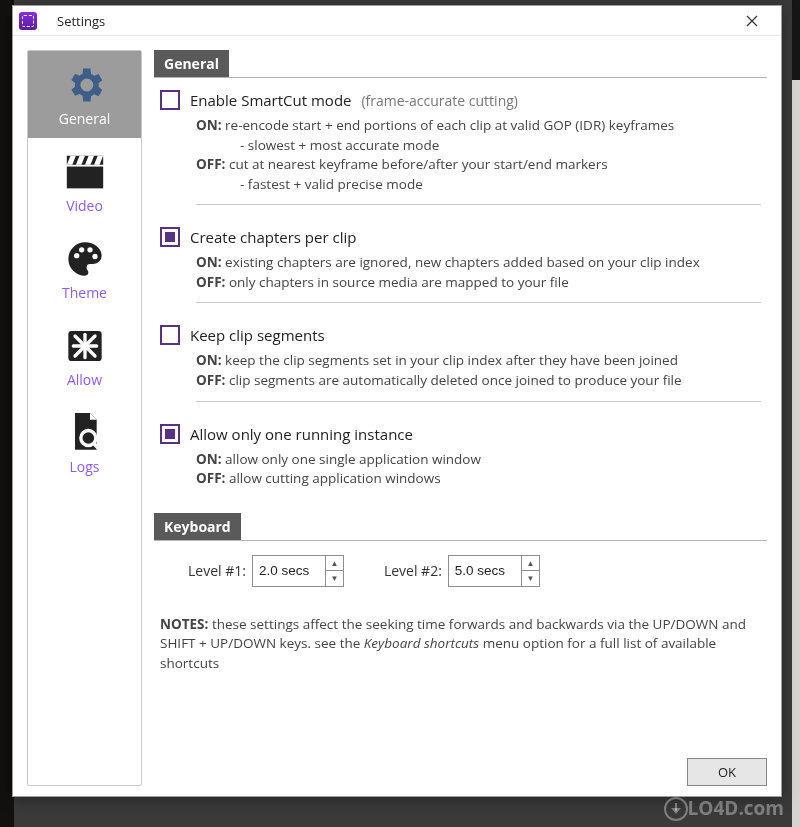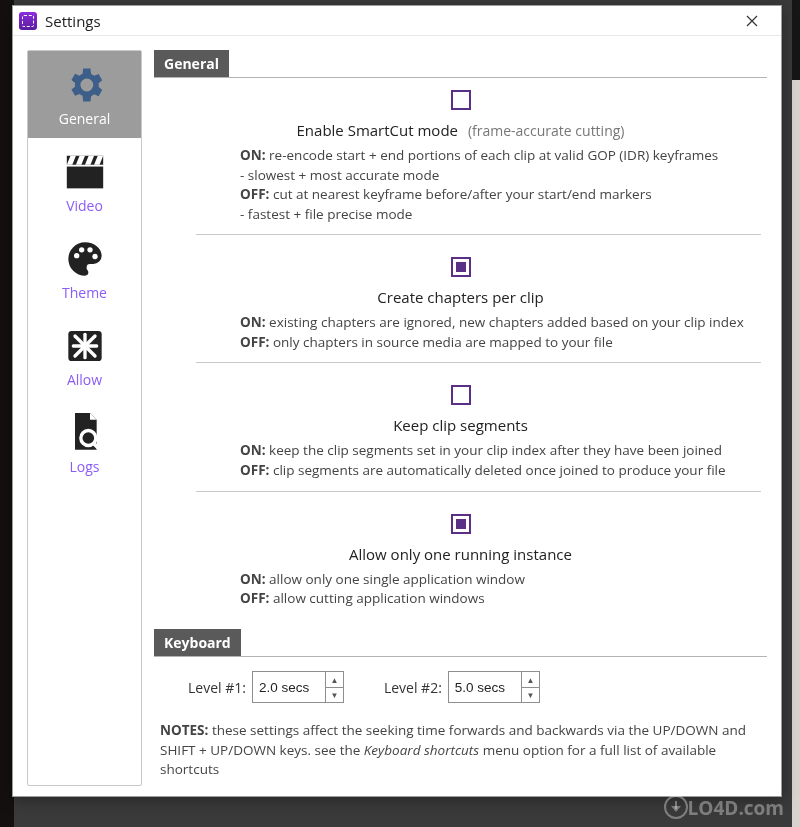--- a/index.html
+++ b/index.html
@@ -47,21 +47,21 @@
   .titlebar .app-icon {
     width:18px; height:18px;
     background:linear-gradient(#8a2be2,#5a1d9b);
     border-radius:3px;
     margin-right:8px;
     display:flex;align-items:center;justify-content:center;
   }
   .titlebar .app-icon::after{
     content:""; width:10px;height:10px;border:1px dashed #fff;border-radius:2px;
   }
-  .titlebar .title { font-size:15px; color:#222; }
+  .titlebar .title { font-size:13px; color:#222;margin-left:12px; }
   .titlebar .spacer { flex:1; }
   .titlebar .win-btn {
     width:46px; height:30px; display:flex;align-items:center;justify-content:center;
     color:#444;
   }
   .dialog-body {
     display:flex;
     height:calc(100% - 30px);
     padding:14px 14px 10px 14px;
     gap:12px;
@@ -109,21 +109,20 @@
     padding:12px 6px 10px 6px;
   }
   .option hr {
     border:none; border-top:1px solid #c9c9c9; margin:10px 0 0 36px;
   }
   .option-head {
     display:flex;
     align-items:center;
     gap:10px;
     margin:0 0 6px 0;
-    flex-direction:column;
   }
   .cbox {
     width:20px; height:20px;
     border:2px solid #5a2f86;
     position:relative;
     flex:0 0 20px;
   }
   .cbox.checked::after{
     content:""; position:absolute; left:3px; top:3px; right:3px; bottom:3px;
     background:#5a2f86;
@@ -132,21 +131,21 @@
     font-size:15px;
     color:#222;
   }
   .option-title .paren { color:#777; margin-left:6px; font-size:14px; }
   .desc {
     margin-left:36px;
     font-size:13.5px;
     color:#444;
     line-height:1.45;
   }
-  .desc .row { display:block;margin-left:44px; }
+  .desc .row { display:block; }
   .desc .row b { font-weight:700; }
   .sub {
     margin-left:44px;
   }
   .italic { font-style:italic; }
 
   .seeking-body {
     padding:14px 6px 6px 6px;
   }
   .seek-row {
@@ -176,21 +175,21 @@
     width:18px;
     border-left:1px solid #8e8e8e;
     display:flex; flex-direction:column;
   }
   .spin .updown div{
     flex:1;display:flex;align-items:center;justify-content:center;
     font-size:8px;color:#555;line-height:1;
   }
   .spin .updown div:first-child{border-bottom:1px solid #8e8e8e;}
   .notes {
-    margin-top:18px;
+    margin-top:28px;
     font-size:13.5px;
     color:#444;
     line-height:1.45;
   }
   .notes b { font-weight:700;}
 
   .footer {
     margin-top:auto;
     padding-top:10px;
     display:flex;
@@ -205,21 +204,21 @@
     color:#222;
     display:flex;align-items:center;justify-content:center;
   }
 
   .watermark {
     position:absolute;
     right:16px; bottom:6px;
     color:rgba(255,255,255,.35);
     font-size:19px;
     font-weight:700;
-    display:flex; align-items:flex-start; 
+    display:flex; align-items:flex-end; 
     pointer-events:none;
     margin-top:30px;
   }
   .watermark .dl {
     width:24px;height:24px;border:2px solid rgba(255,255,255,.35);border-radius:50%;
     position:relative;
   }
   .watermark .dl::after{
     content:""; position:absolute; left:50%; top:4px; width:2px; height:8px;
     background:rgba(255,255,255,.35); transform:translateX(-50%);
@@ -335,21 +334,21 @@
           <div class="cbox"></div>
           <div class="option-title">
             <span>Enable SmartCut mode</span>
             <span class="paren">(frame-accurate cutting)</span>
           </div>
         </div>
         <div class="desc">
           <span class="row"><b>ON:</b> <span>re-encode start + end portions of each clip at valid GOP (IDR) keyframes</span></span>
           <span class="row sub">- slowest + most accurate mode</span>
           <span class="row"><b>OFF:</b> <span>cut at nearest keyframe before/after your start/end markers</span></span>
-          <span class="row sub">- fastest + file precise mode</span>
+          <span class="row sub">- fastest + valid precise mode</span>
         </div>
         <hr>
       </div>
 
       <div class="option">
         <div class="option-head">
           <div class="cbox checked"></div>
           <div class="option-title">
             <span>Create chapters per clip</span>
           </div>
@@ -418,20 +417,23 @@
             </div>
           </div>
         </div>
 
         <div class="notes">
           <b>NOTES:</b>
           <span>these settings affect the seeking time forwards and backwards via the UP/DOWN and SHIFT + UP/DOWN keys. see the </span><span class="italic">Keyboard shortcuts</span><span> menu option for a full list of available shortcuts</span>
         </div>
       </div>
 
+      <div class="footer">
+        <div class="ok-btn">OK</div>
+      </div>
 
     </div>
 
   </div>
 </div>
 
 <div class="watermark">
   <div class="dl"></div>
   <span>LO4D.com</span>
 </div>

